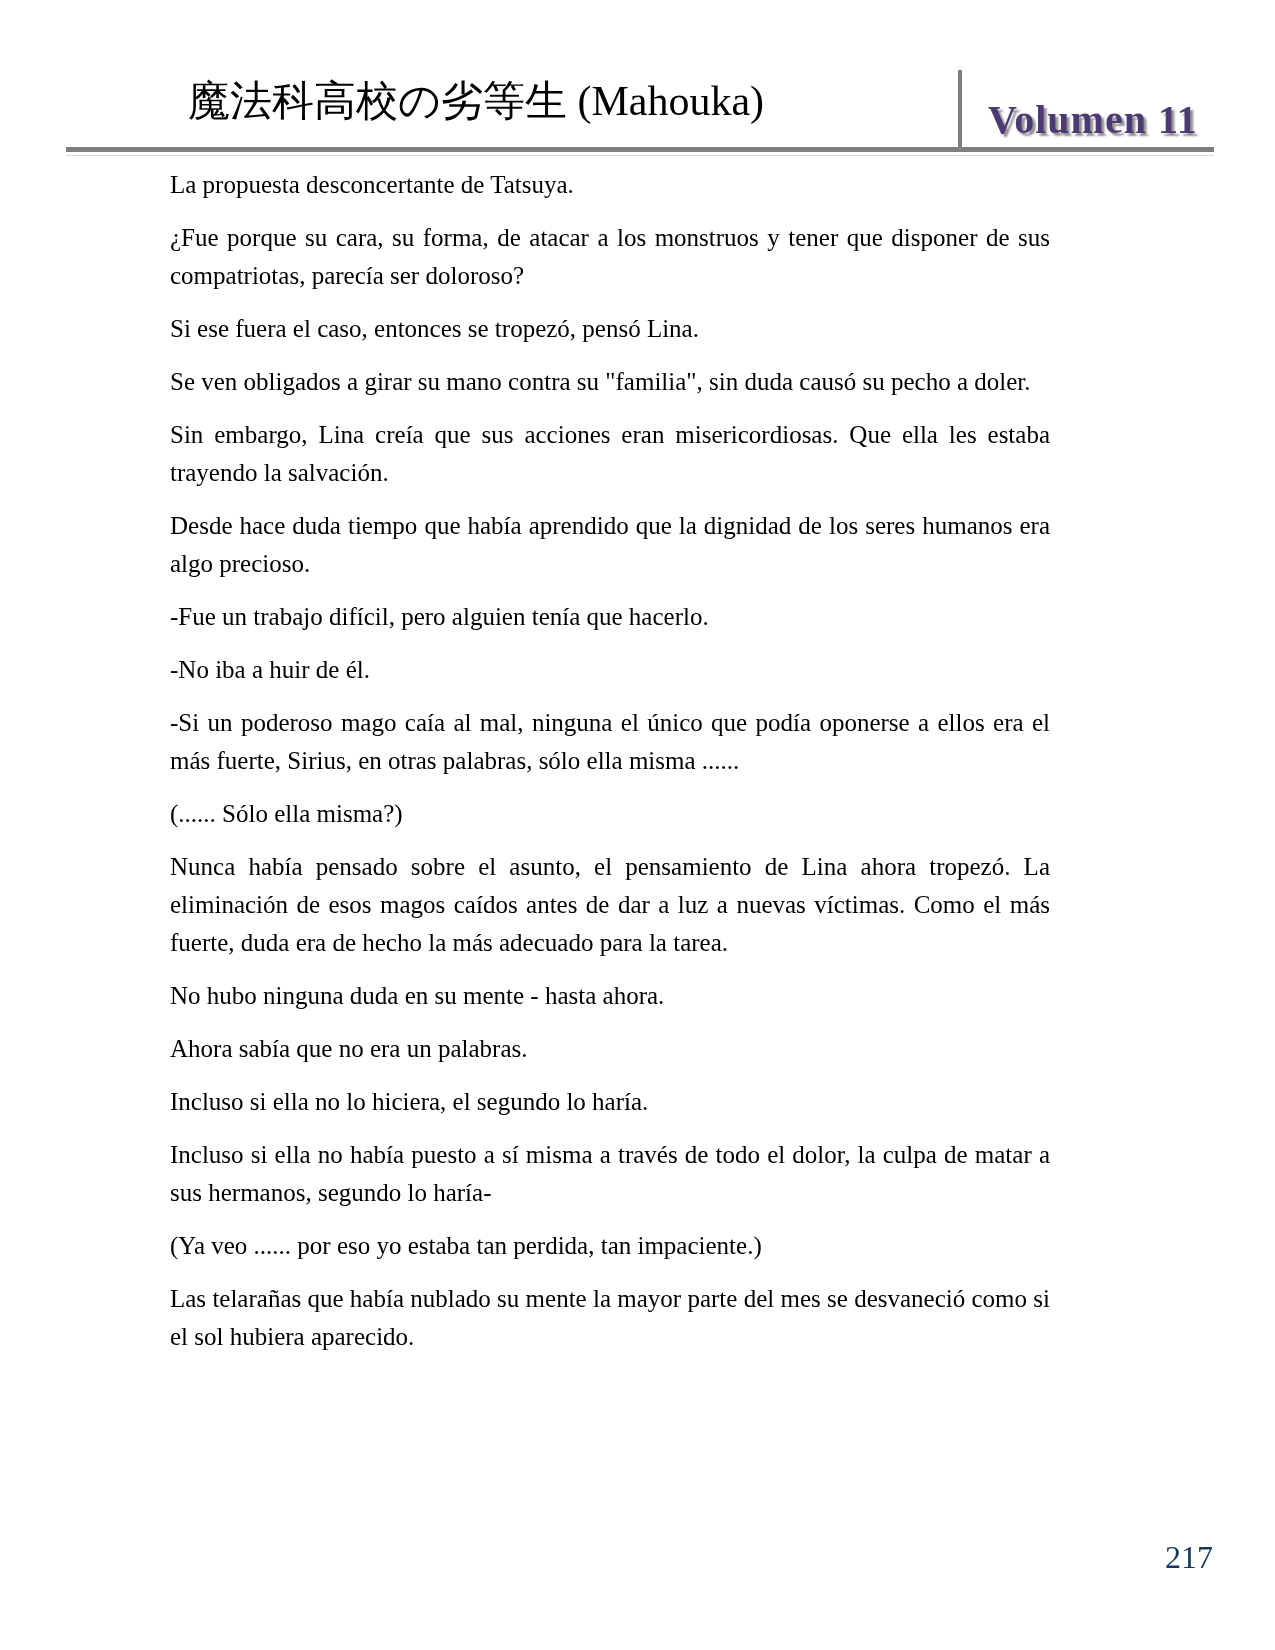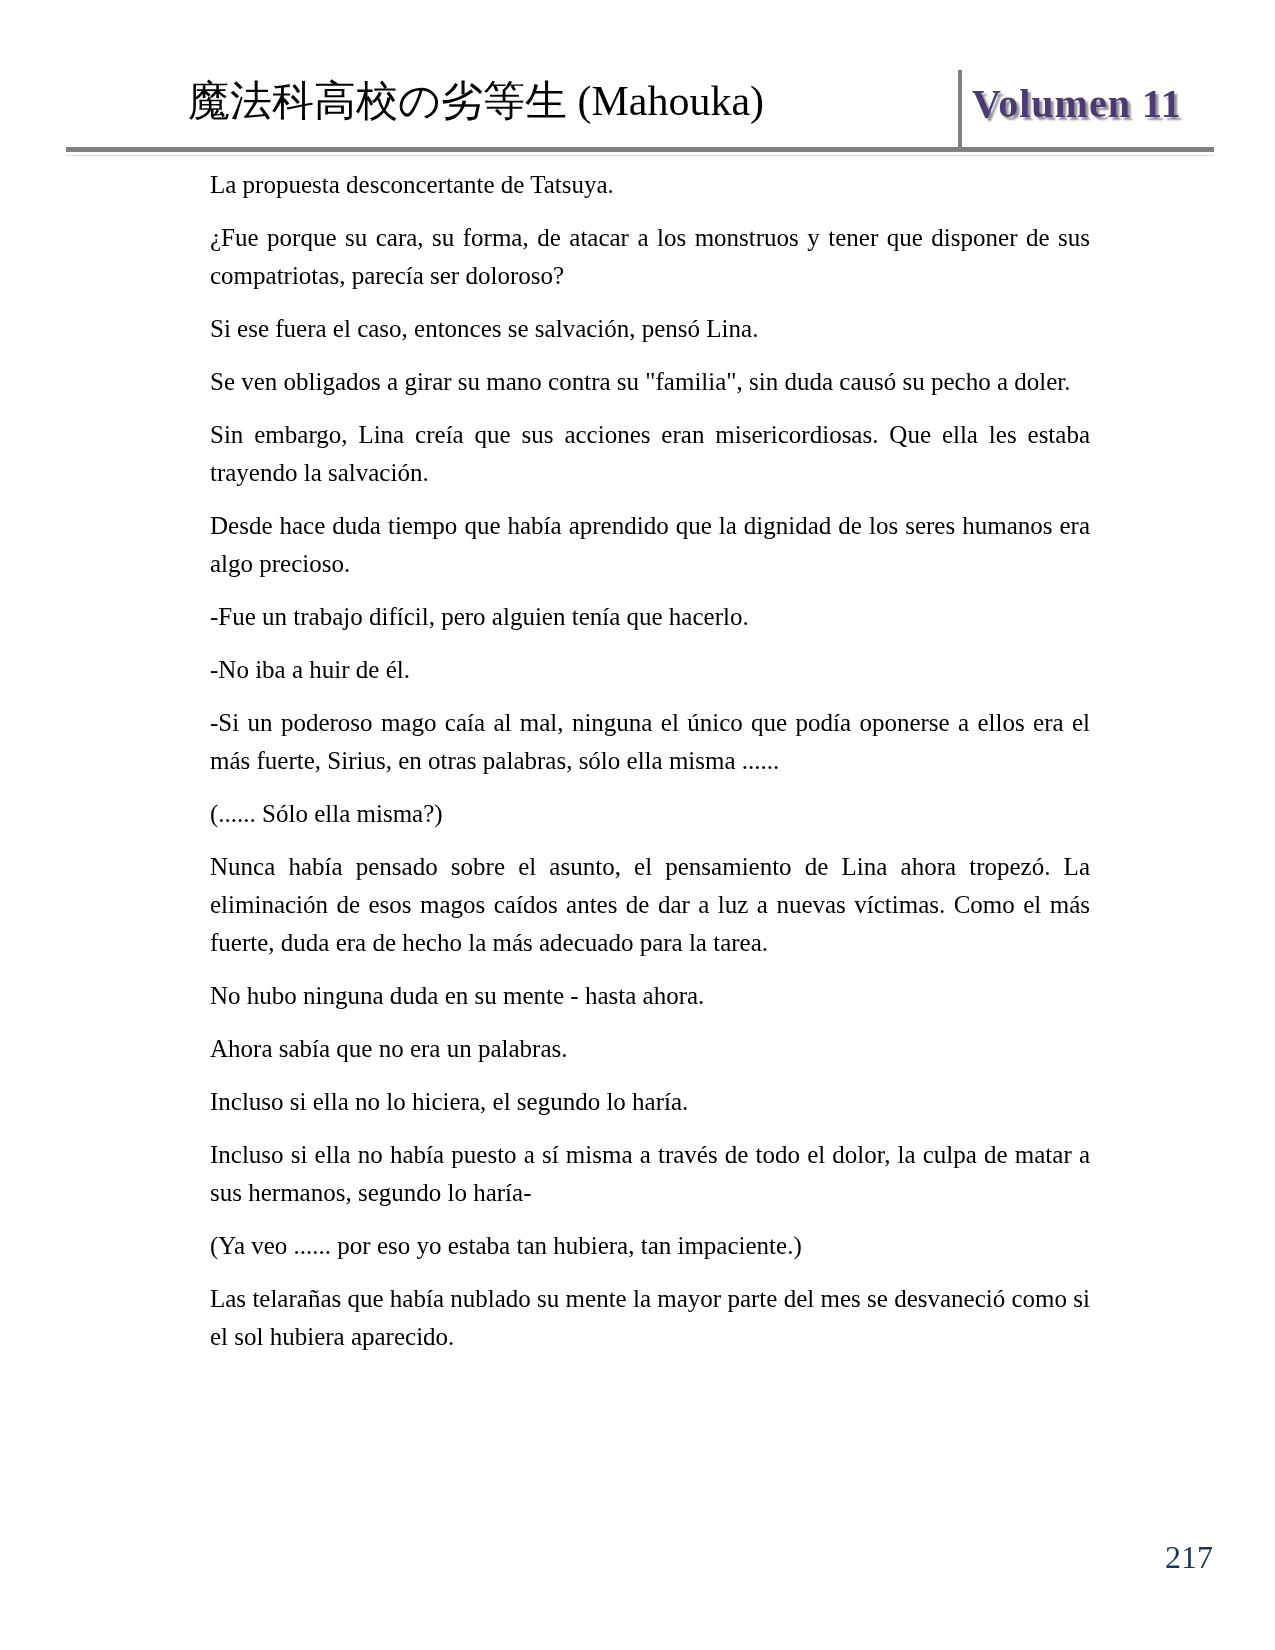--- a/index.html
+++ b/index.html
@@ -36,21 +36,21 @@
     left: 958px;
     top: 70px;
     width: 4px;
     height: 82px;
     background: var(--rule-color, #808080);
   }
   .volume-label {
     position: absolute;
     left: 972px;
     top: 84px;
-    margin: 0;
+    margin: 16px;
     font-size: 40px;
     font-weight: bold;
     line-height: 1;
     letter-spacing: 1px;
     white-space: nowrap;
     color: var(--accent-color, #4b3a73);
     text-shadow: 3px 3px 2px rgba(128,128,128,0.85);
     font-family: "Liberation Serif", "DejaVu Serif", serif;
   }
   .header-rule {
@@ -70,21 +70,20 @@
     height: 1px;
     background: #d9d9d9;
   }
 
   
   .body-text {
     position: absolute;
     left: 170px;
     top: 166px;
     width: 880px;
-    margin-left: 40px;
   }
   .body-text p {
     margin: 0 0 15px 0;
     font-size: 25px;
     line-height: 38px;
     text-align: justify;
     color: #000000;
   }
 
   
@@ -107,34 +106,34 @@
     <h1 class="doc-title">魔法科高校の劣等生 (Mahouka)</h1>
     <div class="header-vbar"></div>
     <div class="volume-label">Volumen 11</div>
     <div class="header-rule"></div>
   </header>
 
   <main class="body-text">
 
   <p>La propuesta desconcertante de Tatsuya.</p>
       <p>¿Fue porque su cara, su forma, de atacar a los monstruos y tener que disponer de sus compatriotas, parecía ser doloroso?</p>
-      <p>Si ese fuera el caso, entonces se salvación, pensó Lina.</p>
+      <p>Si ese fuera el caso, entonces se tropezó, pensó Lina.</p>
       <p>Se ven obligados a girar su mano contra su "familia", sin duda causó su pecho a doler.</p>
       <p>Sin embargo, Lina creía que sus acciones eran misericordiosas. Que ella les estaba trayendo la salvación.</p>
       <p>Desde hace duda tiempo que había aprendido que la dignidad de los seres humanos era algo precioso.</p>
       <p>-Fue un trabajo difícil, pero alguien tenía que hacerlo.</p>
       <p>-No iba a huir de él.</p>
       <p>-Si un poderoso mago caía al mal, ninguna el único que podía oponerse a ellos era el más fuerte, Sirius, en otras palabras, sólo ella misma ......</p>
       <p>(...... Sólo ella misma?)</p>
       <p>Nunca había pensado sobre el asunto, el pensamiento de Lina ahora tropezó. La eliminación de esos magos caídos antes de dar a luz a nuevas víctimas. Como el más fuerte, duda era de hecho la más adecuado para la tarea.</p>
       <p>No hubo ninguna duda en su mente - hasta ahora.</p>
       <p>Ahora sabía que no era un palabras.</p>
       <p>Incluso si ella no lo hiciera, el segundo lo haría.</p>
       <p>Incluso si ella no había puesto a sí misma a través de todo el dolor, la culpa de matar a sus hermanos, segundo lo haría-</p>
-      <p>(Ya veo ...... por eso yo estaba tan hubiera, tan impaciente.)</p>
+      <p>(Ya veo ...... por eso yo estaba tan perdida, tan impaciente.)</p>
       <p>Las telarañas que había nublado su mente la mayor parte del mes se desvaneció como si el sol hubiera aparecido.</p>
     </main>
 
   <footer>
     <div class="page-number">217</div>
   </footer>
 
 </div>
 
 </body></html>

